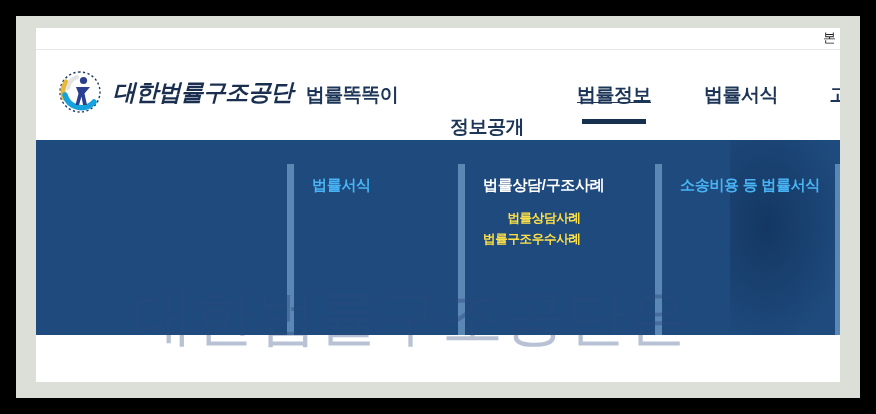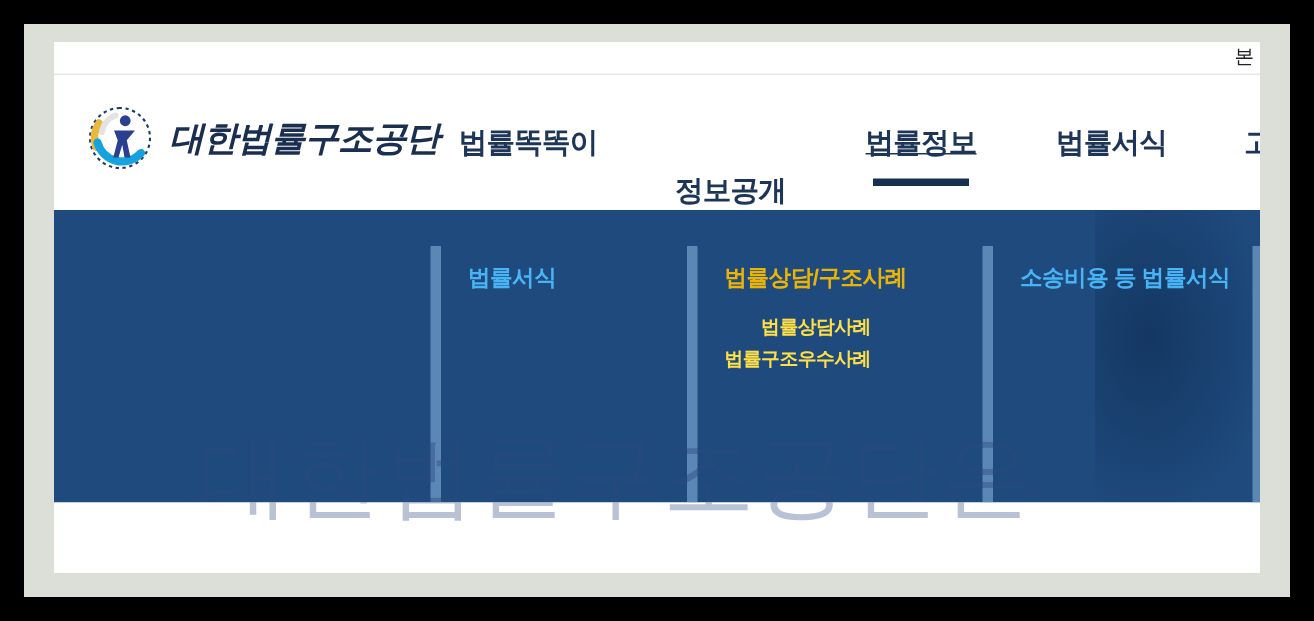--- a/index.html
+++ b/index.html
@@ -286,21 +286,21 @@
         </nav>
     </div>
 
     <div class="mega-menu" id="mega-menu" style="background: rgb(30, 74, 125);">
       <div class="mega-watermark"></div>
     <div class="mega-col" style="left: 0px; width: 251px;"></div>
         <div class="mega-col with-rule" style="left: 251px; width: 171px; border-left-color: rgb(91, 135, 181);">
           <div class="mega-col-title" style="color: rgb(73, 180, 245);">법률서식</div>
         </div>
         <div class="mega-col with-rule" style="left: 422px; width: 197px; border-left-color: rgb(91, 135, 181);">
-          <div class="mega-col-title" style="color: #eab308;">법률상담/구조사례</div>
+          <div class="mega-col-title" style="color: #ffffff;">법률상담/구조사례</div>
           <ul class="mega-sublist">
             <li class="mega-subitem">법률상담사례</li>
             <li class="mega-subitem">법률구조우수사례</li>
           </ul>
         </div>
         <div class="mega-col with-rule" style="left: 619px; width: 180px; border-left-color: rgb(91, 135, 181);">
           <div class="mega-col-title" style="color: rgb(73, 180, 245);">소송비용 등 법률서식</div>
         </div>
         <div class="mega-col with-rule" style="left: 799px; width: 5px; border-left-color: rgb(91, 135, 181);"></div>
       </div>

